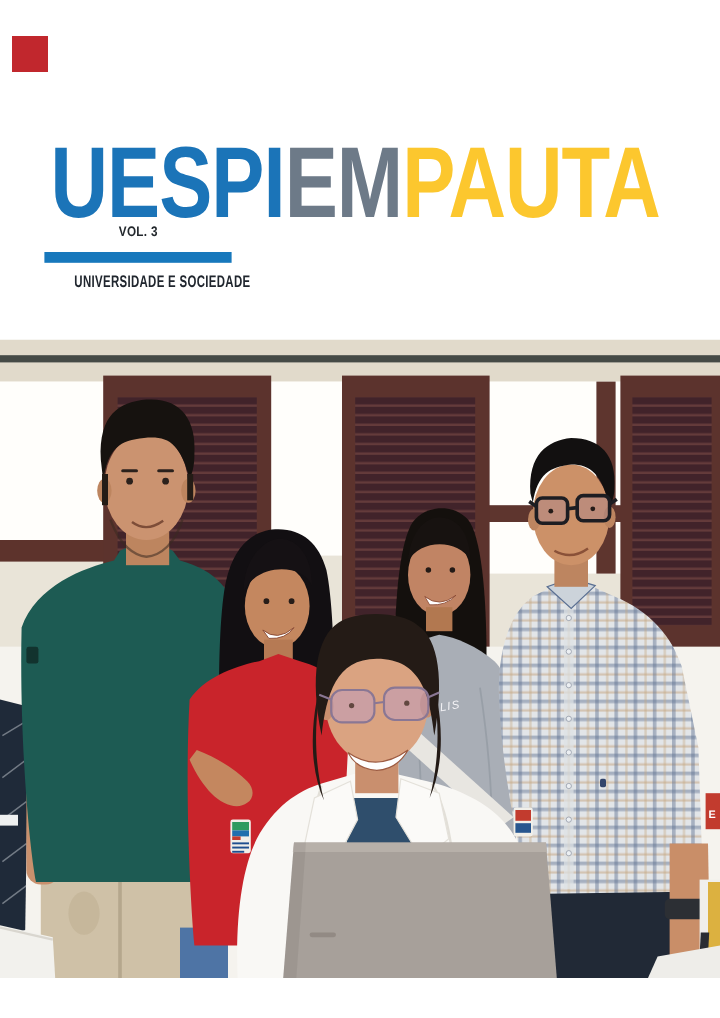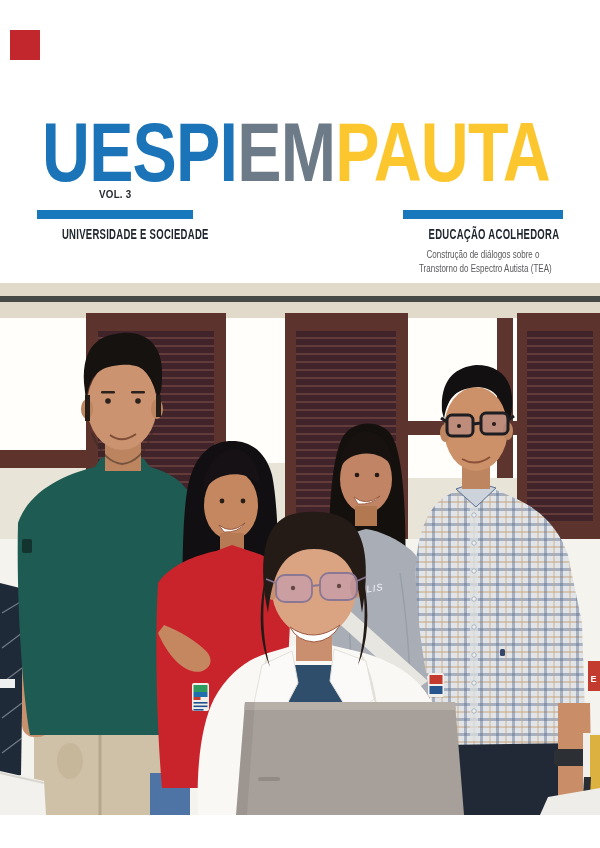--- a/index.html
+++ b/index.html
@@ -51,28 +51,20 @@
 
   <div class="masthead">
     <span class="t-blue">UESPI</span><span class="t-gray">EM</span><span class="t-yellow">PAUTA</span>
   </div>
   <div class="volume">VOL. 3</div>
 
   <div class="sections">
     <div class="section">
       <div class="accent-bar"></div>
       <div class="section-title">UNIVERSIDADE E SOCIEDADE</div>
-    </div>
-    <div class="section">
-      <div class="accent-bar"></div>
-      <div class="section-title">EDUCAÇÃO ACOLHEDORA</div>
-      <div class="section-sub">
-        <div class="sub-line">Construção de diálogos sobre o</div>
-        <div class="sub-line">Transtorno do Espectro Autista (TEA)</div>
-      </div>
     </div>
   </div>
 
   <svg class="cover-photo" viewBox="0 0 600 532" xmlns="http://www.w3.org/2000/svg">
     <defs>
       <pattern id="louver" width="12" height="8" patternUnits="userSpaceOnUse">
         <rect width="12" height="8" fill="#41232a"></rect>
         <rect y="6" width="12" height="2" fill="#6d4140" opacity=".8"></rect>
       </pattern>
       <pattern id="plaid" width="16" height="15" patternUnits="userSpaceOnUse">

